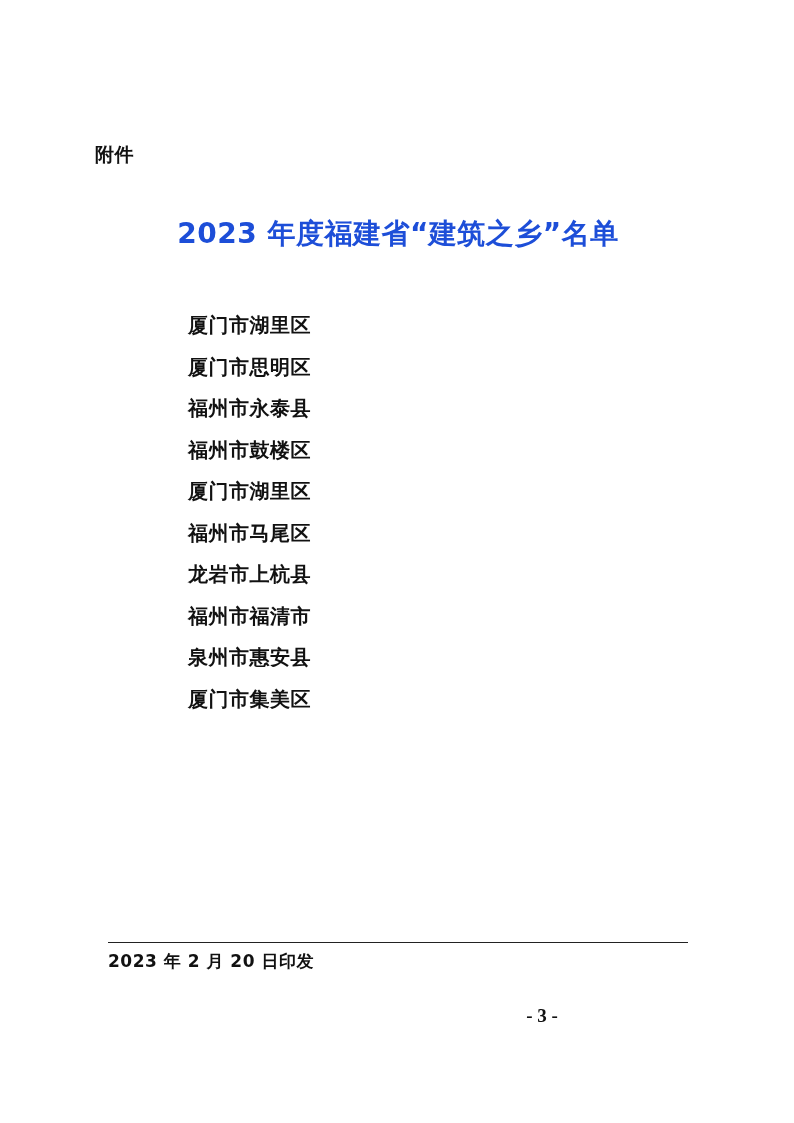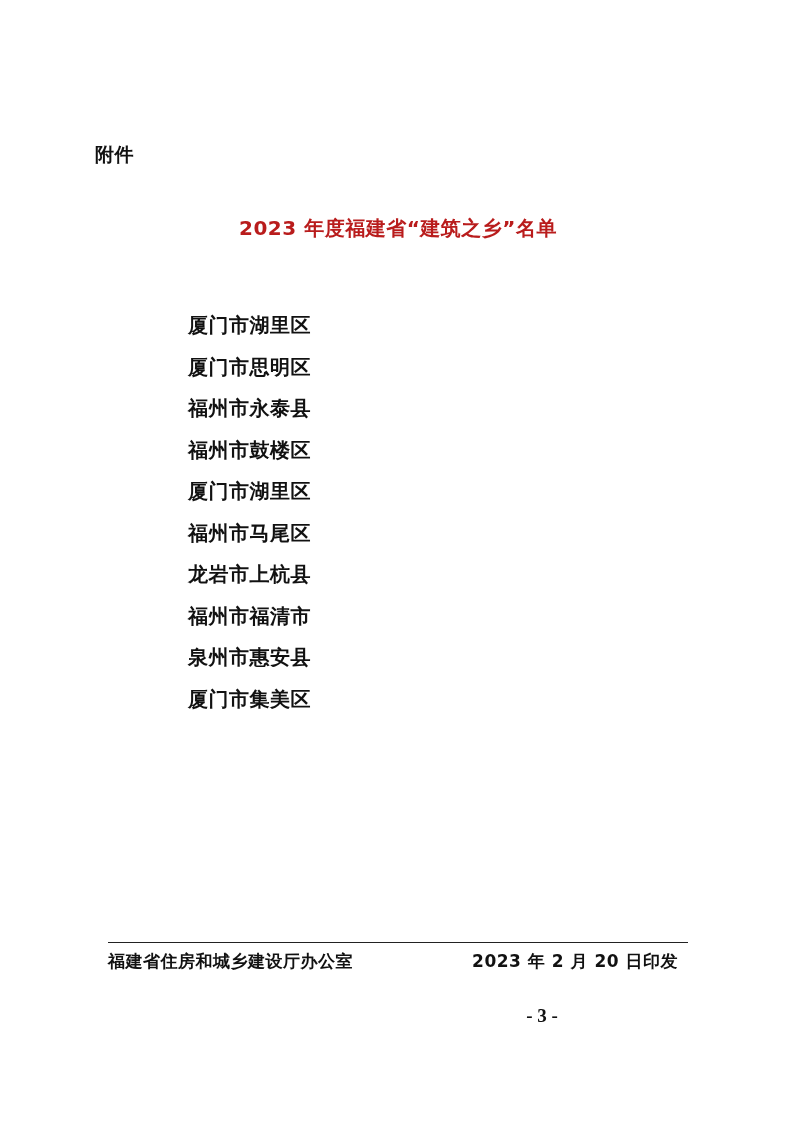--- a/index.html
+++ b/index.html
@@ -31,24 +31,24 @@
     letter-spacing: 0.5px;
     color: #111;
   }
   .doc-title {
     position: absolute;
     left: 0;
     right: 0;
     top: 215px;
     text-align: center;
     font-family: "DejaVu Sans", "Liberation Sans", sans-serif;
-    font-size: 20px;
+    font-size: 28px;
     font-weight: 700;
     letter-spacing: 0.5px;
-    color: #b91c1c;
+    color: #1d4ed8;
     padding-left: 2px;
   }
   .list {
     position: absolute;
     left: 188px;
     top: 305px;
     width: 420px;
   }
   .list-item {
     font-family: "DejaVu Sans", "Liberation Sans", sans-serif;
@@ -117,19 +117,18 @@
     <div class="list-item">福州市马尾区</div>
     <div class="list-item">龙岩市上杭县</div>
     <div class="list-item">福州市福清市</div>
     <div class="list-item">泉州市惠安县</div>
     <div class="list-item">厦门市集美区</div>
   </div>
 
   <div class="footer-rule"></div>
 
   <div class="footer">
-    <div class="footer-left">福建省住房和城乡建设厅办公室</div>
     <div class="footer-right">2023 年 2 月 20 日印发</div>
   </div>
 
   <div class="page-number">- 3 -</div>
 
 </div>
 
 </body></html>

